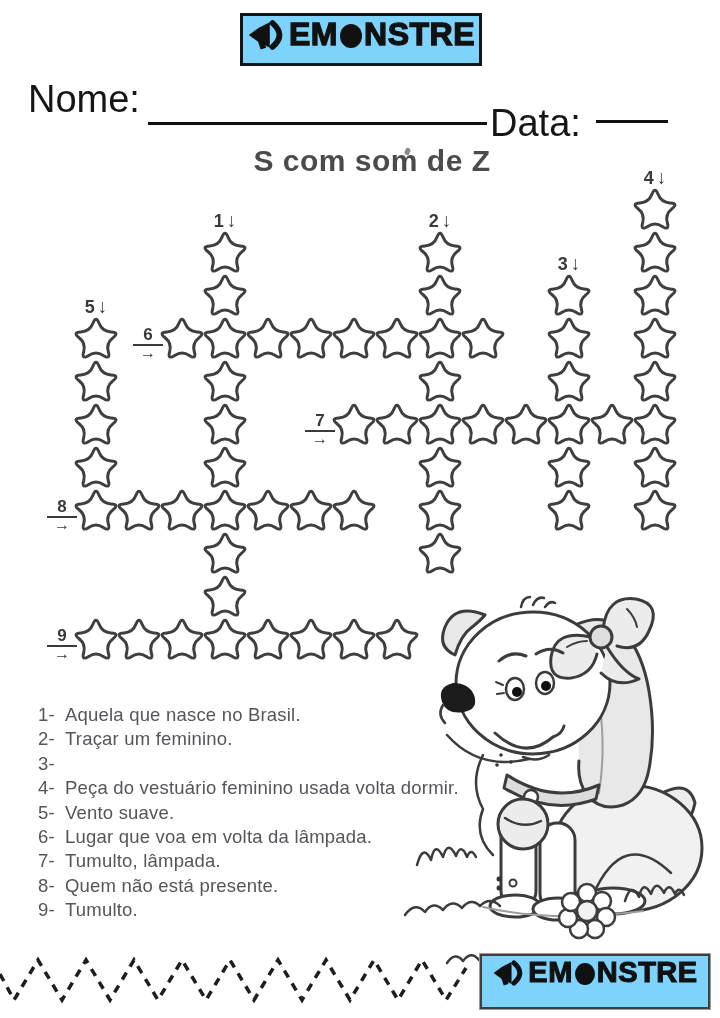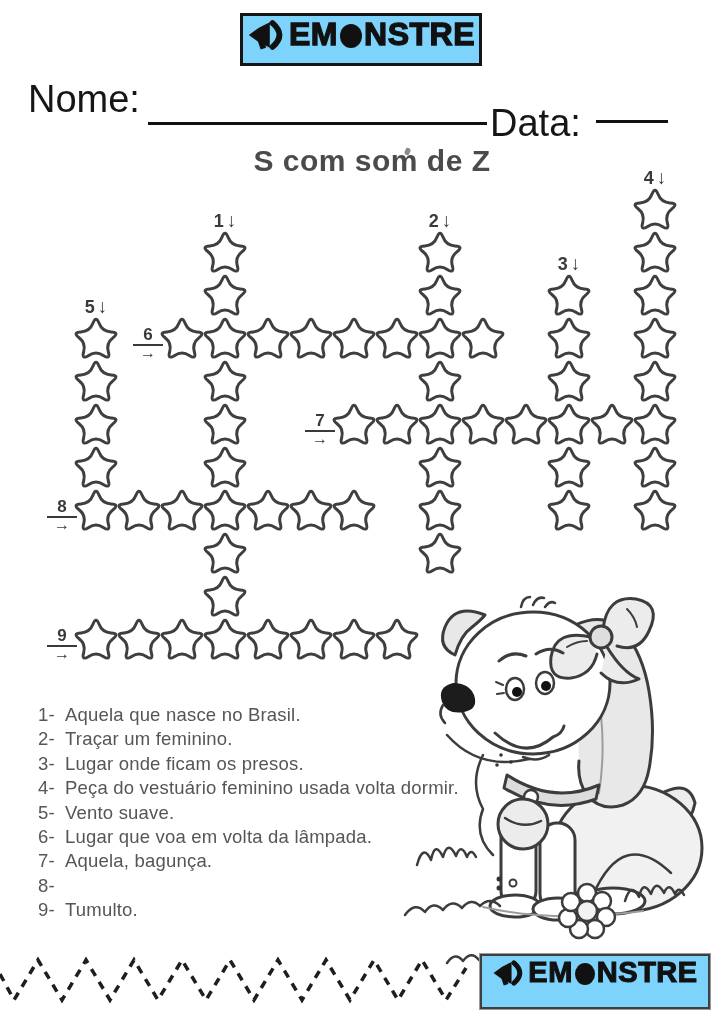--- a/index.html
+++ b/index.html
@@ -165,40 +165,40 @@
       <div class="clue">
         <span class="clue-num">1-</span>
         <span class="clue-text">Aquela que nasce no Brasil.</span>
       </div>
       <div class="clue">
         <span class="clue-num">2-</span>
         <span class="clue-text">Traçar um feminino.</span>
       </div>
       <div class="clue">
         <span class="clue-num">3-</span>
-        <span class="clue-text">Lugar onde ficam os presos.</span>
       </div>
       <div class="clue">
         <span class="clue-num">4-</span>
         <span class="clue-text">Peça do vestuário feminino usada volta dormir.</span>
       </div>
       <div class="clue">
         <span class="clue-num">5-</span>
         <span class="clue-text">Vento suave.</span>
       </div>
       <div class="clue">
         <span class="clue-num">6-</span>
         <span class="clue-text">Lugar que voa em volta da lâmpada.</span>
       </div>
       <div class="clue">
         <span class="clue-num">7-</span>
-        <span class="clue-text">Aquela, bagunça.</span>
+        <span class="clue-text">Tumulto, lâmpada.</span>
       </div>
       <div class="clue">
         <span class="clue-num">8-</span>
+        <span class="clue-text">Quem não está presente.</span>
       </div>
       <div class="clue">
         <span class="clue-num">9-</span>
         <span class="clue-text">Tumulto.</span>
       </div>
     </div>
 
   <svg id="dog-svg" viewBox="0 0 325 425">
     <g stroke="#3c3c3c" stroke-width="3" fill="none" stroke-linecap="round" stroke-linejoin="round">
 

